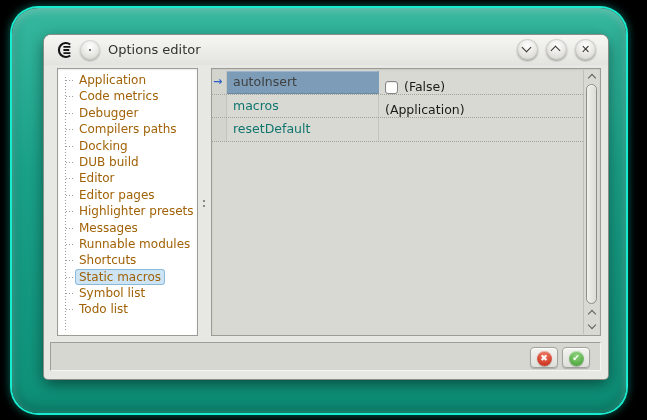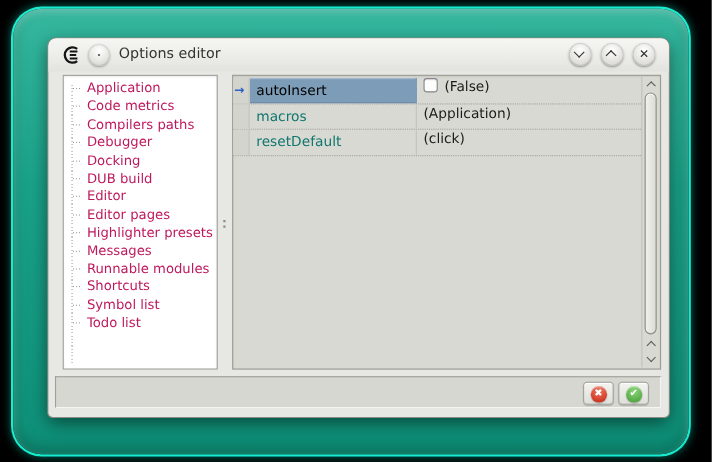--- a/index.html
+++ b/index.html
@@ -36,43 +36,43 @@
   .chev.up{top:8px;transform:rotate(135deg);}
   .xg{position:absolute;left:0;top:0;width:21px;height:21px;line-height:21px;text-align:center;
     font-size:11px;font-weight:bold;color:#33332f;}
 
   
   .tree{position:absolute;left:13px;top:33px;width:141px;height:268px;background:#fff;
     border:1px solid #9c9c96;box-shadow:inset 0 1px 2px rgba(0,0,0,.08);overflow:hidden;padding-top:3px;}
   .tree::before{content:"";position:absolute;left:7px;top:8px;width:1px;height:253px;
     background-image:repeating-linear-gradient(180deg,#9d9d97 0 1px,transparent 1px 3px);}
   .tree-item{position:relative;height:16.4px;line-height:16.4px;padding-left:17px;
-    font-size:12px;color:#be185d;white-space:nowrap;cursor:default;}
+    font-size:12px;color:#a16207;white-space:nowrap;cursor:default;}
   .tree-item::before{content:"";position:absolute;left:8px;top:8px;width:7px;height:1px;
     background-image:repeating-linear-gradient(90deg,#9d9d97 0 1px,transparent 1px 3px);}
   .tree-item .label{padding:0 3px;border-radius:3px;border:1px solid transparent;}
   .tree-item.selected .label{background:#cde4f4;border-color:#8cb9d9;}
 
   
   .splitter{position:absolute;left:154px;top:33px;width:13px;height:268px;}
   .splitter .grip{position:absolute;left:5px;top:132px;width:2px;height:2px;background:#8a8a84;
     box-shadow:0 5px 0 #8a8a84;}
 
   
   .grid{position:absolute;left:167px;top:33px;width:390px;height:268px;background:#d9d9d3;
     border:1px solid #9c9c96;box-shadow:inset 0 1px 2px rgba(0,0,0,.08);padding-top:2px;}
   .grow{display:flex;height:23.5px;border-bottom:1px dotted #a3a39c;margin-right:17px;}
   .gcell-gutter{width:15px;border-right:1px solid #c4c4be;background:#d4d4ce;position:relative;}
   .row-arrow{display:none;position:absolute;left:1px;top:4px;font-size:11px;font-weight:bold;color:#2d5fc4;}
   .grow.selected .row-arrow{display:block;}
   .gcell-name{width:152px;line-height:22.5px;padding-left:6px;font-size:12.5px;color:#0f766e;
     border-right:1px solid #c4c4be;overflow:hidden;}
-  .grow.selected .gcell-name{background:#7c9cb8;color:#000000;border-right-color:#7c9cb8;
+  .grow.selected .gcell-name{background:#7c9cb8;color:#404040;border-right-color:#7c9cb8;
     box-shadow:inset 0 1px 0 rgba(255,255,255,.25), inset 0 -1px 0 rgba(0,0,0,.12);}
-  .gcell-value{flex:1;display:flex;align-items:flex-start;gap:6px;padding-left:6px;
+  .gcell-value{flex:1;display:flex;align-items:flex-end;gap:6px;padding-left:6px;
     font-size:12.5px;color:#1b1b19;overflow:hidden;}
   .checkbox{display:none;width:13px;height:13px;background:#fdfdfb;border:1px solid #84848a;
     border-radius:3px;box-shadow:inset 0 1px 1px rgba(0,0,0,.08);}
   .grow.has-checkbox .checkbox{display:inline-block;}
 
   
   .vscroll{position:absolute;right:1px;top:1px;bottom:1px;width:16px;background:#d9d9d3;
     border-left:1px solid #c0c0ba;}
   .schev{position:absolute;left:5px;width:6px;height:6px;border-left:1.4px solid #5c5c58;border-bottom:1.4px solid #5c5c58;}
   .schev.up{transform:rotate(135deg);}
@@ -127,26 +127,26 @@
 
     <div class="tree">
 
     <div class="tree-item">
           <span class="label">Application</span>
         </div>
         <div class="tree-item">
           <span class="label">Code metrics</span>
         </div>
         <div class="tree-item">
+          <span class="label">Debugger</span>
+        </div>
+        <div class="tree-item">
           <span class="label">Compilers paths</span>
         </div>
         <div class="tree-item">
-          <span class="label">Debugger</span>
-        </div>
-        <div class="tree-item">
           <span class="label">Docking</span>
         </div>
         <div class="tree-item">
           <span class="label">DUB build</span>
         </div>
         <div class="tree-item">
           <span class="label">Editor</span>
         </div>
         <div class="tree-item">
           <span class="label">Editor pages</span>
@@ -155,20 +155,23 @@
           <span class="label">Highlighter presets</span>
         </div>
         <div class="tree-item">
           <span class="label">Messages</span>
         </div>
         <div class="tree-item">
           <span class="label">Runnable modules</span>
         </div>
         <div class="tree-item">
           <span class="label">Shortcuts</span>
+        </div>
+        <div class="tree-item selected">
+          <span class="label">Static macros</span>
         </div>
         <div class="tree-item">
           <span class="label">Symbol list</span>
         </div>
         <div class="tree-item">
           <span class="label">Todo list</span>
         </div>
       </div>
 
     <div class="splitter">
@@ -192,24 +195,20 @@
             <span class="gcell-gutter"></span>
             <span class="gcell-name">macros</span>
             <span class="gcell-value">
 
               <span>(Application)</span>
             </span>
           </div>
           <div class="grow">
             <span class="gcell-gutter"></span>
             <span class="gcell-name">resetDefault</span>
-            <span class="gcell-value">
-
-              <span>(click)</span>
-            </span>
           </div>
         </div>
       <div class="vscroll">
         <i class="schev up t"></i>
         <div class="sthumb"></div>
         <i class="schev up b1"></i>
         <i class="schev down b2"></i>
       </div>
     </div>
 

